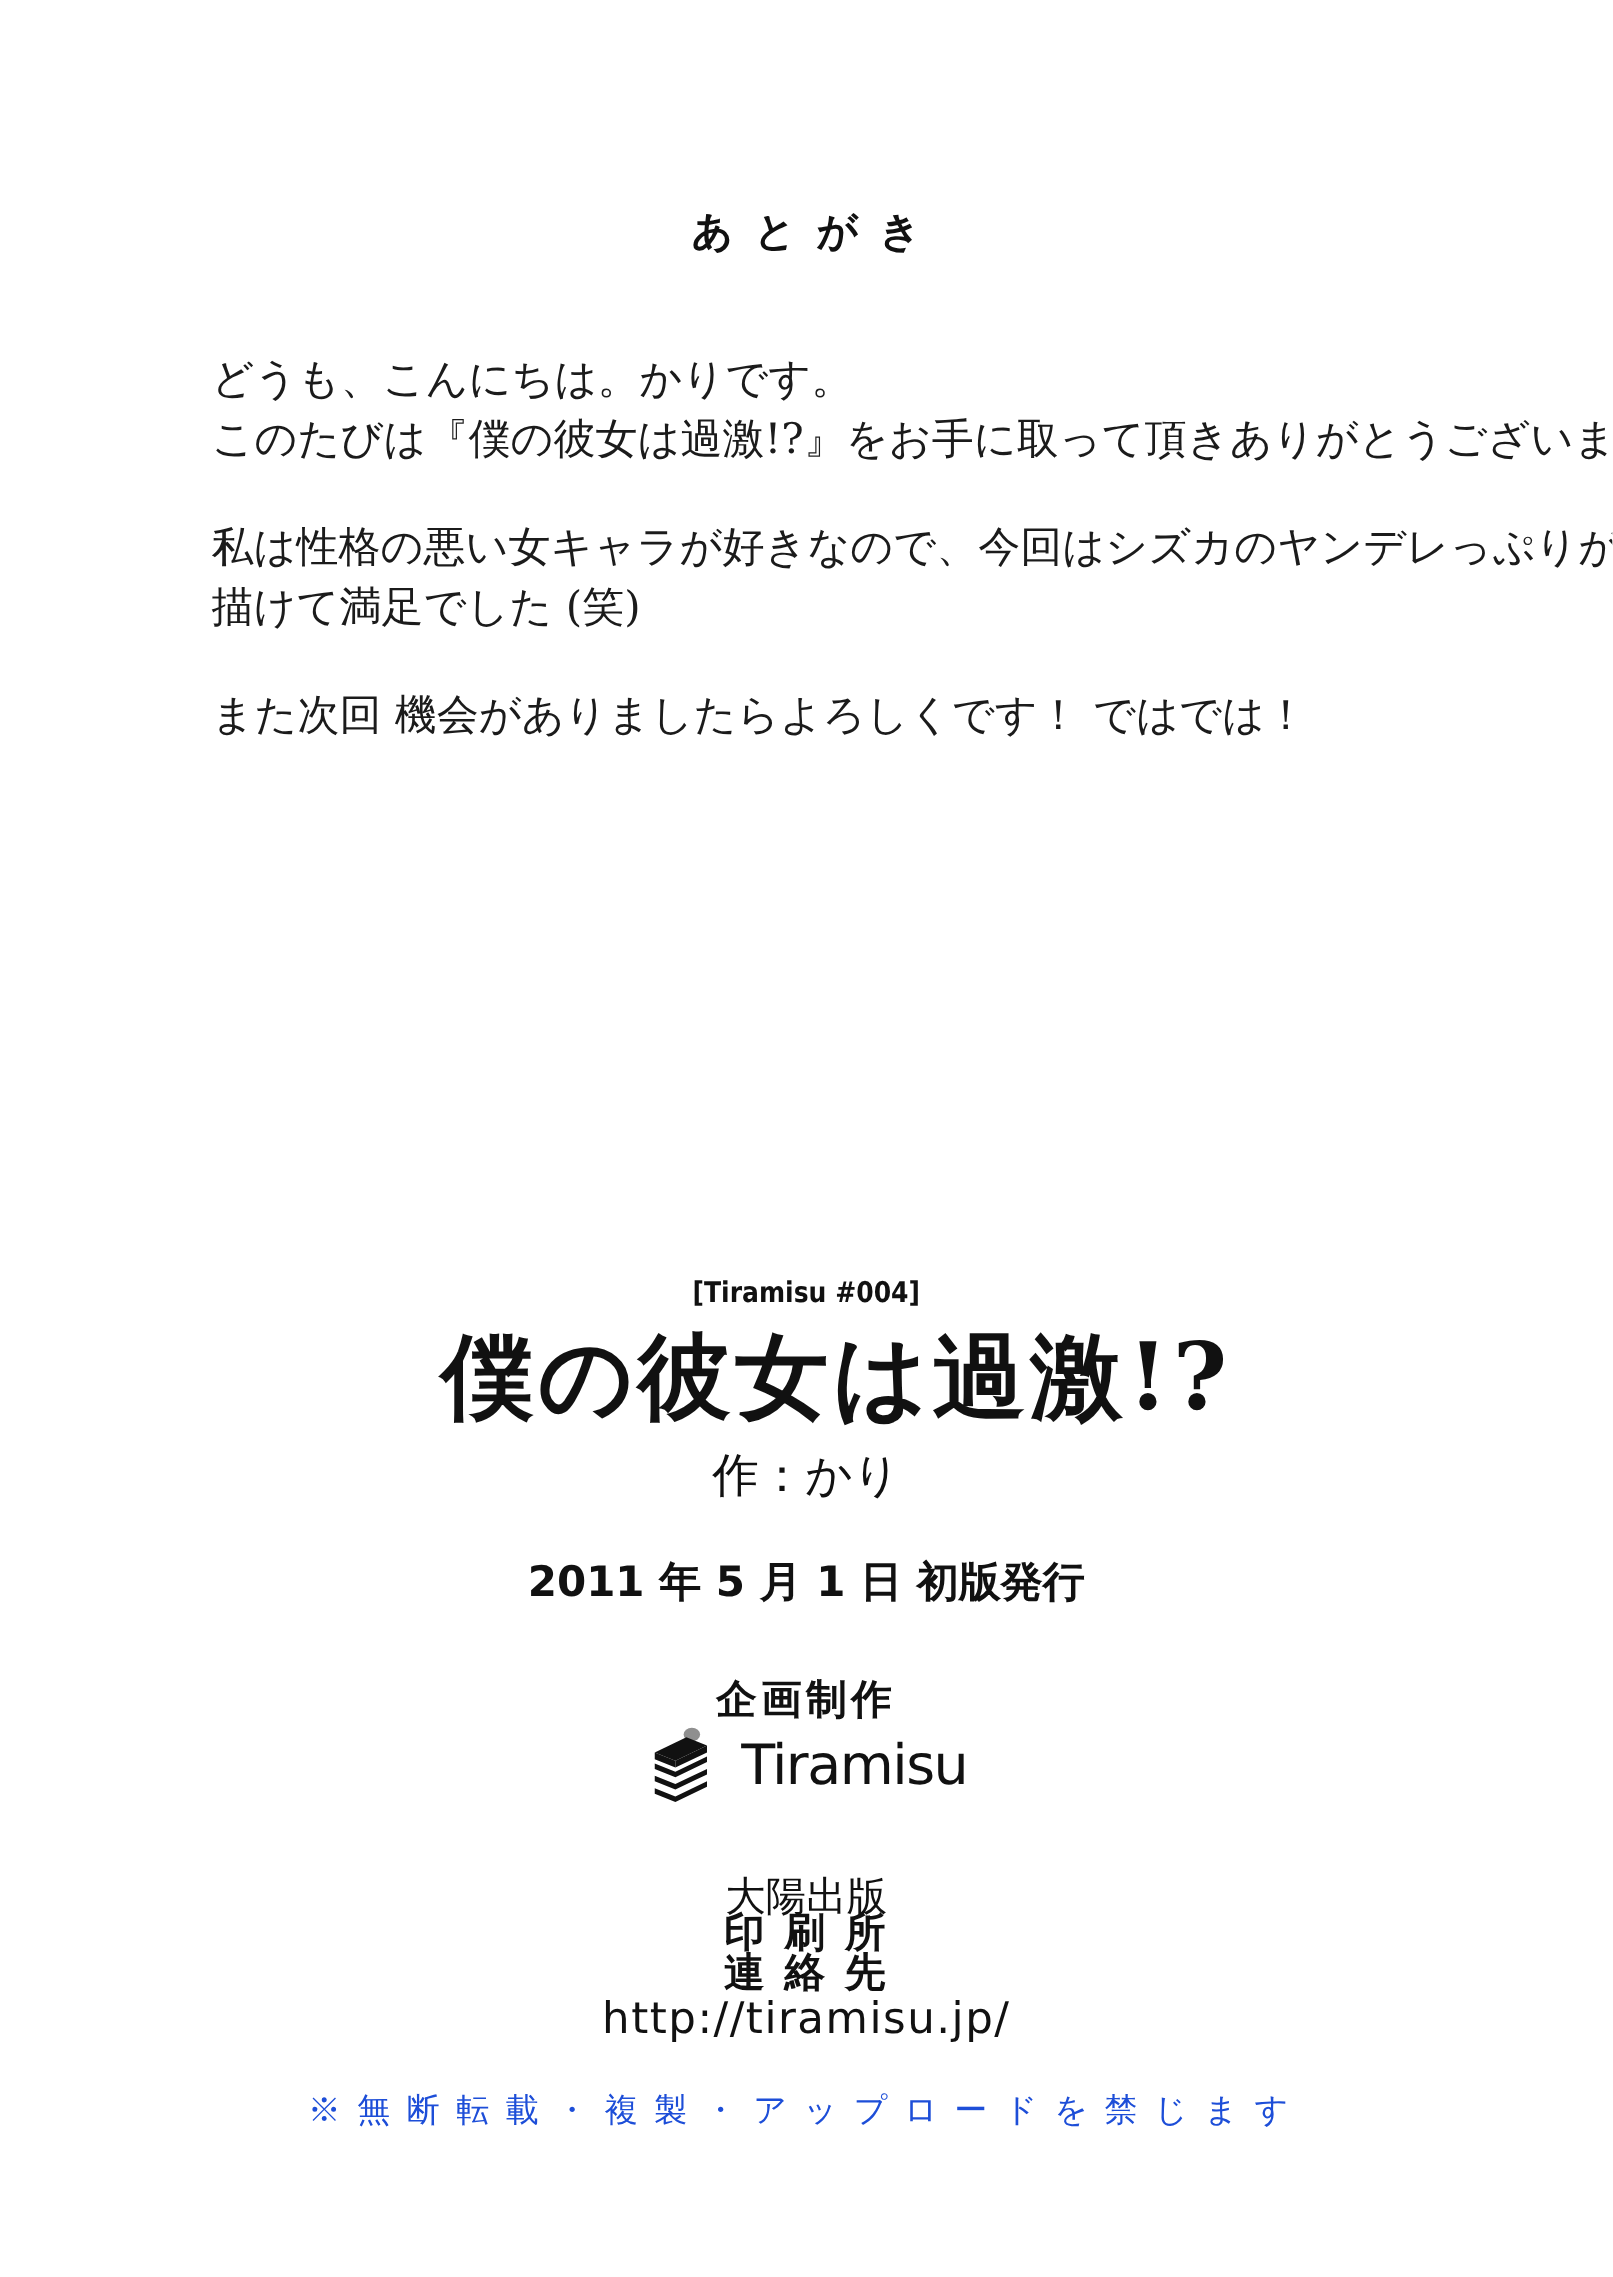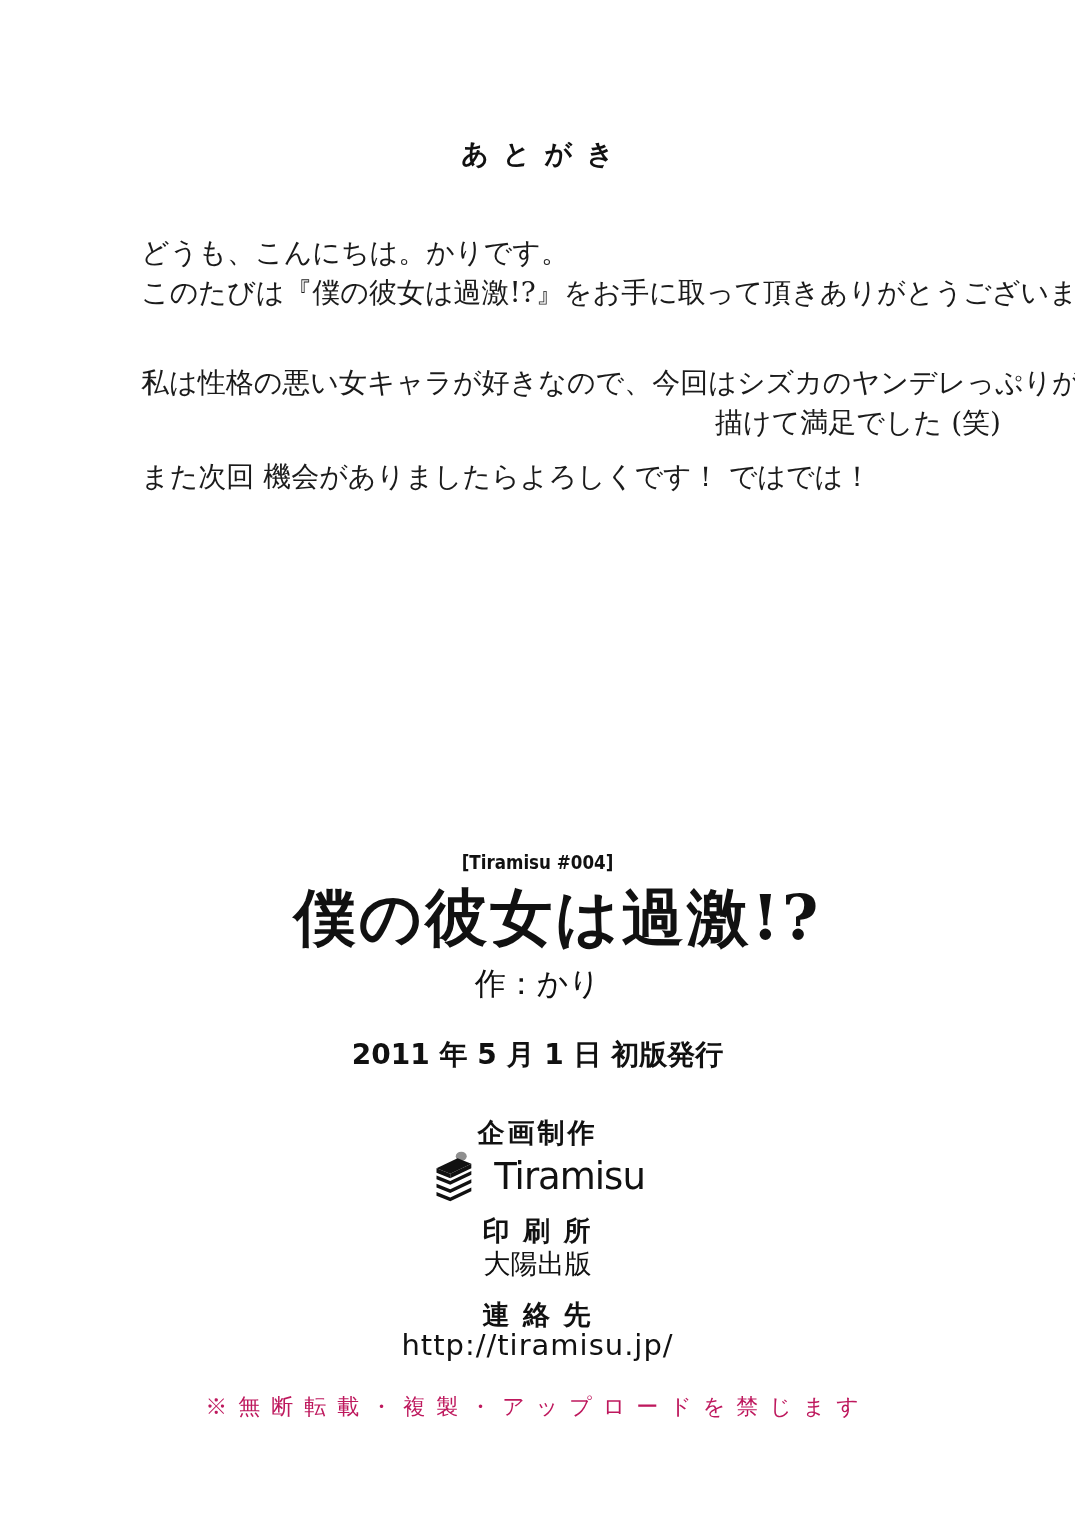--- a/index.html
+++ b/index.html
@@ -34,21 +34,21 @@
   .para {
     position: absolute;
     left: 141px;
     width: 860px;
     font-size: 28px;
     line-height: 40px;
     color: #1b1b1b;
   }
   .para .line { white-space: nowrap; }
   .p1 { top: 233px; }
-  .p2 { top: 363px; text-align: right; }
+  .p2 { top: 345px; }
   .p3 { top: 457px; }
   .site-line {
     top: 554px;
     font-size: 28px;
     white-space: nowrap;
     color: #1b1b1b;
   }
   .site-label {
     font-family: "DejaVu Sans", sans-serif;
     font-size: 27px;
@@ -85,21 +85,21 @@
     font-family: "DejaVu Sans", sans-serif;
     font-weight: bold;
     font-size: 28px;
   }
   .sec-heading {
     font-family: "DejaVu Sans", sans-serif;
     font-weight: bold;
     font-size: 27px;
   }
   .planning { top: 1115px; letter-spacing: 3px; }
-  .printer  { top: 1213px; letter-spacing: 2px; }
+  .printer  { top: 1270px; letter-spacing: 2px; }
   .contact  { top: 1297px; letter-spacing: 2px; }
   .sec-value {
     font-family: "DejaVu Sans", sans-serif;
     font-size: 27px;
   }
   .printer-name { top: 1246px; }
   .contact-url  { top: 1328px; font-size: 29px; letter-spacing: 1px; }
   .logo-row {
     position: absolute;
     top: 1149px;
@@ -116,21 +116,21 @@
     font-size: 37px;
     letter-spacing: -1px;
     color: #111111;
     margin-left: 15px;
   }
   .disclaimer {
     top: 1392px;
     font-family: "DejaVu Serif", serif;
     font-size: 22px;
     letter-spacing: 11px;
-    color: #be185d;
+    color: #1d4ed8;
     white-space: nowrap;
   }
 </style>
 </head>
 <body>
 
 <div class="page">
 
   <div class="centered heading">あとがき</div>
 

